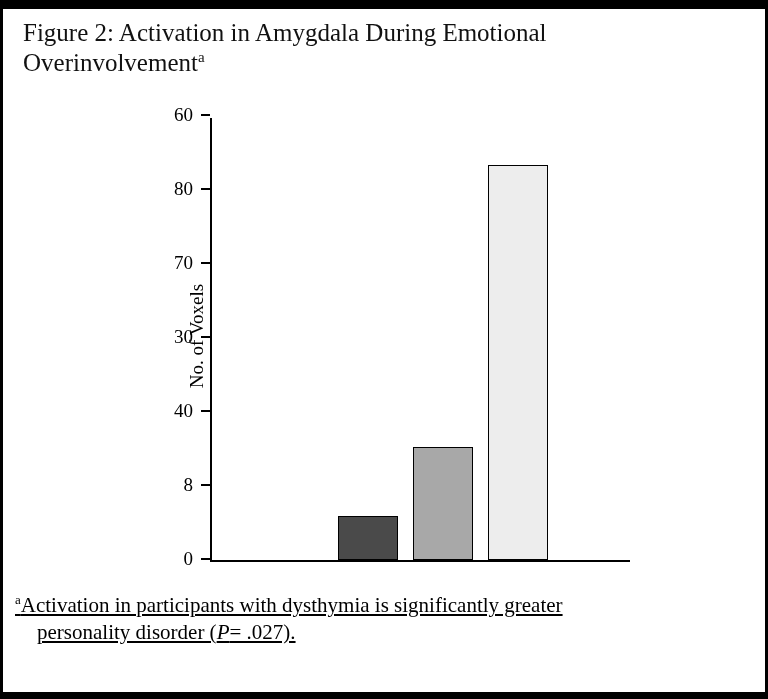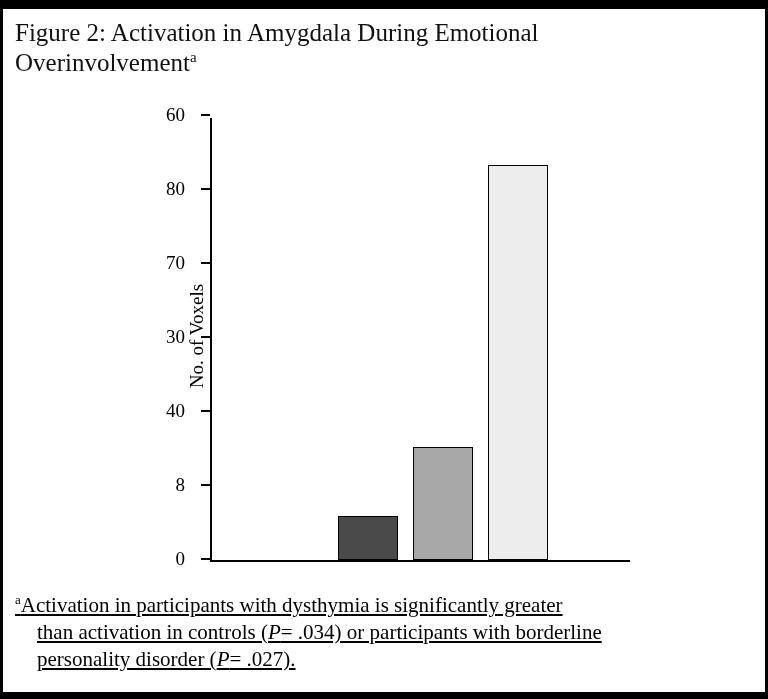--- a/index.html
+++ b/index.html
@@ -34,21 +34,21 @@
   }
   .rule-bottom {
     position: absolute;
     left: 0; bottom: 0;
     width: 768px;
     height: 7px;
     background: #000;
   }
   .title {
     position: absolute;
-    left: 12px;
+    left: 20px;
     top: 18px;
     width: 700px;
     font-size: 25px;
     line-height: 30px;
     font-family: "Liberation Serif", serif;
     color: #111;
   }
   .title sup {
     font-size: 15px;
     vertical-align: super;
@@ -86,21 +86,21 @@
   .tick {
     position: absolute;
     left: -9px;
     width: 9px;
     height: 2px;
     background: #000;
   }
   .tick-label {
     position: absolute;
     right: 100%;
-    margin-right: 16px;
+    margin-right: 8px;
     transform: translateY(-50%);
     top: 1px;
     font-size: 19px;
     font-family: "Liberation Serif", serif;
     white-space: nowrap;
   }
   .bar {
     position: absolute;
     bottom: 2px;
     border: 1px solid #000;
@@ -205,18 +205,17 @@
 
       <div class="bar" style="left:128px; width:60px; height:44px; background:#4a4a4a;"></div>
       <div class="bar" style="left:203px; width:60px; height:113px; background:#a8a8a8;"></div>
       <div class="bar" style="left:278px; width:60px; height:395px; background:#ededed;"></div>
     </div>
 
   </div>
 
   <div class="footnote">
     <sup>a</sup><span>Activation in participants with dysthymia is significantly greater</span>
-    <span class="ind"><span>than activation in controls (</span><span class="it">P</span><span>= .034) or participants with borderline</span></span>
     <span class="ind"><span>personality disorder (</span><span class="it">P</span><span>= .027).</span></span>
   </div>
 
   <div class="rule-bottom"></div>
 </div>
 
 </body></html>

